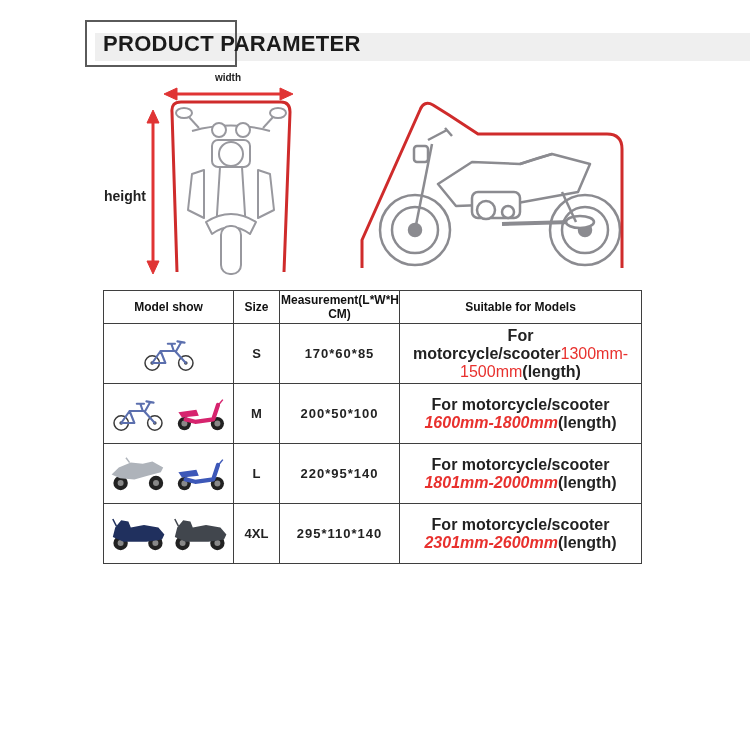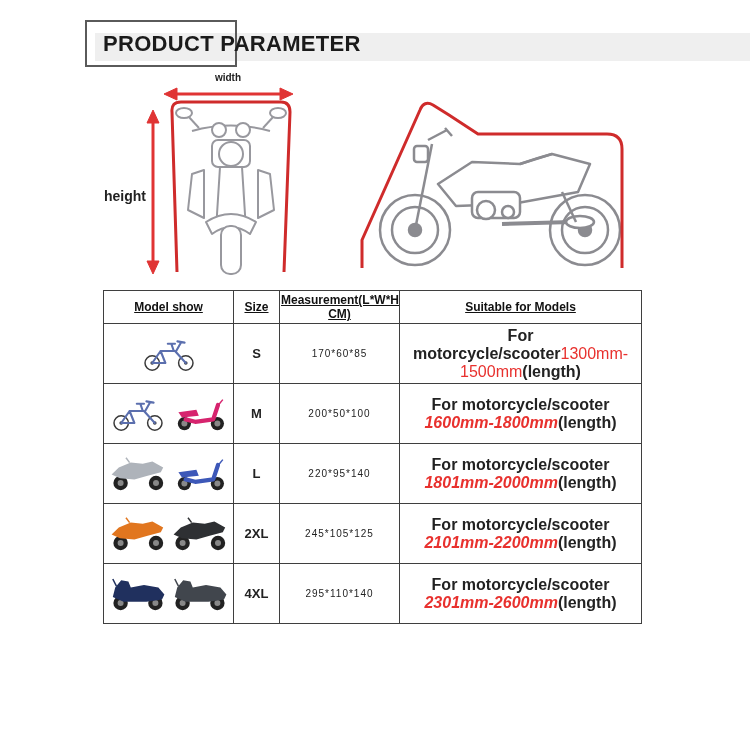--- a/index.html
+++ b/index.html
@@ -17,24 +17,24 @@
   .front-svg { position:absolute; left:100px; top:70px; }
   .side-svg  { position:absolute; left:352px; top:92px; }
   .width-label  { position:absolute; left:193px; top:72px; width:70px; text-align:center;
                   font-size:10px; font-weight:bold; color:#222; }
   .height-label { position:absolute; left:104px; top:188px; width:48px; text-align:left;
                   font-size:14px; font-weight:bold; color:#222; }
   
   .size-table { position:absolute; left:103px; top:290px; width:538px;
                 border-collapse:collapse; table-layout:fixed; background:#fff; }
   .size-table th, .size-table td { border:1px solid #3f3f3f; }
-  .size-table th { height:30px; font-size:12px; font-weight:bold; color:#111; text-align:center;text-decoration:underline; }
+  .size-table th { height:30px; font-size:12px; font-weight:bold; color:#111; text-align:center; }
   .size-table tbody td { height:57px; text-align:center; vertical-align:middle; }
   .size-cell { font-weight:bold; font-size:13px; color:#222; }
-  .meas-cell { font-weight:normal; font-size:10px; letter-spacing:1px; color:#222; }
+  .meas-cell { font-weight:bold; font-size:13px; letter-spacing:1px; color:#222; }
   .suit-cell { font-weight:bold; font-size:16px; color:#222; padding:0 3px; }
   .range-red { color:#e8312e; font-style:italic; font-weight:bold; }
   .range-red.plain { font-style:normal; font-weight:normal; }
   .model-cell-inner { display:flex; justify-content:center; align-items:center; gap:2px; }
   .veh { width:60px; height:38px; flex:0 0 auto; }
   .defs-svg { position:absolute; width:0; height:0; }
 </style>
 </head>
 <body>
 
@@ -203,35 +203,20 @@
             </svg>
       </div>
         </td>
       <td class="size-cell">L</td>
       <td class="meas-cell">220*95*140</td>
       <td class="suit-cell"><span>For motorcycle/scooter </span><span class="range-red">1801mm-2000mm</span><span>(length)</span></td>
     </tr>
     <tr>
       <td>
           <div class="model-cell-inner">
-        <svg class="veh" viewBox="0 0 100 62" color="#e1761f">
-              <use href="#sym-sport"></use>
-            </svg>
-        <svg class="veh" viewBox="0 0 100 62" color="#2e3033">
-              <use href="#sym-sport"></use>
-            </svg>
-      </div>
-        </td>
-      <td class="size-cell">2XL</td>
-      <td class="meas-cell">245*105*125</td>
-      <td class="suit-cell"><span>For motorcycle/scooter </span><span class="range-red">2101mm-2200mm</span><span>(length)</span></td>
-    </tr>
-    <tr>
-      <td>
-          <div class="model-cell-inner">
         <svg class="veh" viewBox="0 0 100 62" color="#20305e">
               <use href="#sym-touring"></use>
             </svg>
         <svg class="veh" viewBox="0 0 100 62" color="#41464d">
               <use href="#sym-touring"></use>
             </svg>
       </div>
         </td>
       <td class="size-cell">4XL</td>
       <td class="meas-cell">295*110*140</td>

